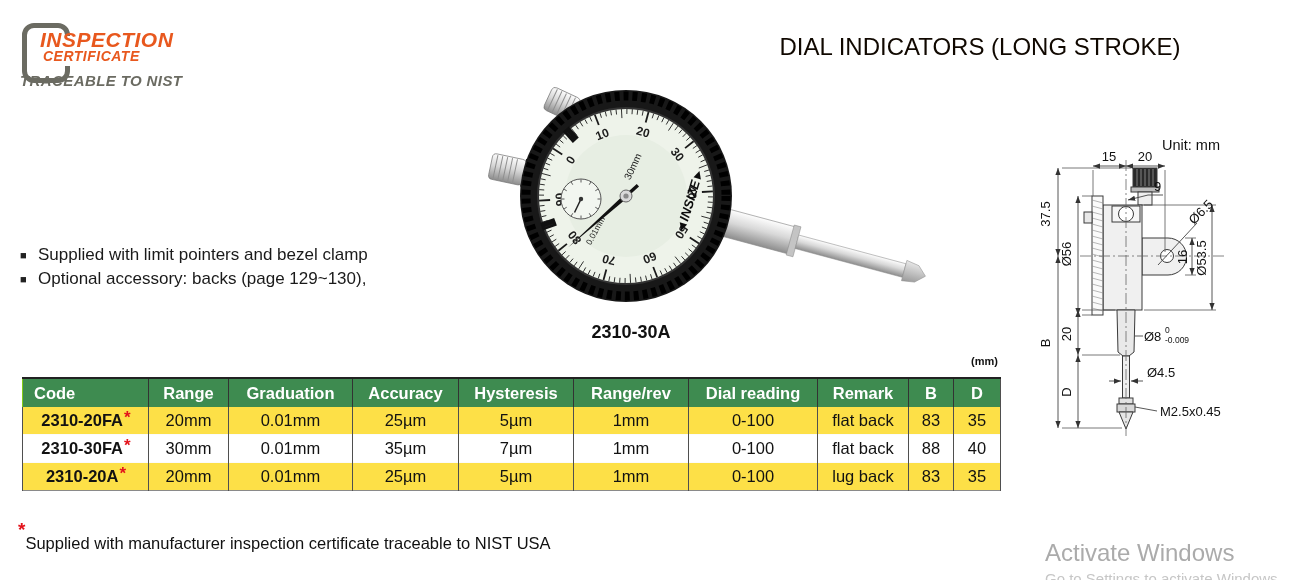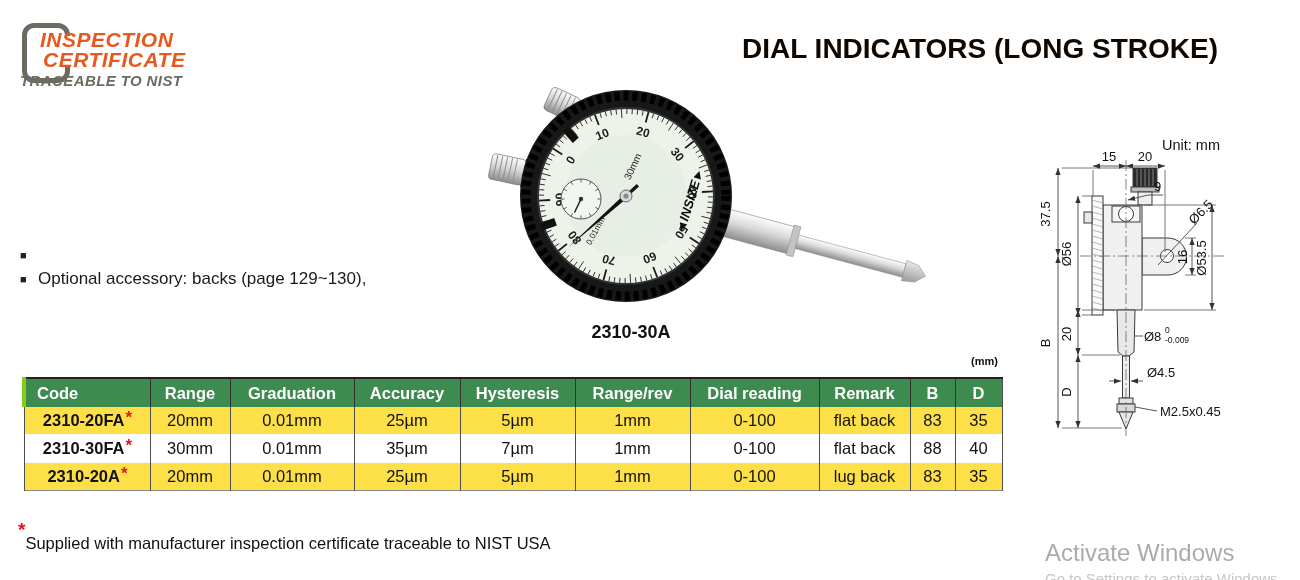--- a/index.html
+++ b/index.html
@@ -5,48 +5,48 @@
   html,body{margin:0;padding:0;background:#fff;}
   .canvas{position:relative;width:1300px;height:580px;background:#ffffff;overflow:hidden;
           font-family:"Liberation Sans",sans-serif;color:#111;}
   
   .badge{position:absolute;left:16px;top:12px;width:210px;height:95px;}
   .badge .bracket{position:absolute;left:6px;top:11px;width:38px;height:50px;
       border:5px solid #6b6b62;border-radius:12px;}
   .badge .bracket-patch{position:absolute;left:40px;top:24px;width:22px;height:30px;background:#fff;}
   .badge .l1{position:absolute;left:24px;top:16px;font-size:21px;font-weight:800;font-style:italic;
       color:#e8581e;letter-spacing:.5px;white-space:nowrap;text-align:center;}
-  .badge .l2{position:absolute;left:27px;top:36px;font-size:21px;font-weight:800;font-style:italic;
+  .badge .l2{position:absolute;left:27px;top:36px;font-size:14px;font-weight:800;font-style:italic;
       color:#e8581e;letter-spacing:.5px;white-space:nowrap;}
   .badge .l3{position:absolute;left:4px;top:60px;font-size:15px;font-weight:bold;font-style:italic;
       color:#6b6b62;letter-spacing:.4px;white-space:nowrap;}
   
   .page-title{position:absolute;left:680px;top:33px;width:600px;text-align:center;
-      font-size:28px;font-weight:bold;letter-spacing:0;color:#100800;white-space:nowrap;}
+      font-size:24px;font-weight:normal;letter-spacing:0;color:#100800;white-space:nowrap;}
   
   .features{position:absolute;left:20px;top:243px;width:440px;font-size:17px;line-height:24px;color:#1a1a1a;}
   .feat{display:flex;}
   .feat .sq{width:18px;flex:0 0 18px;font-size:11px;line-height:24px;color:#222;}
   .feat-cont{margin-left:18px;}
   
   .photo{position:absolute;left:470px;top:80px;width:470px;height:240px;}
   .model-caption{position:absolute;left:531px;top:322px;width:200px;text-align:center;
       font-size:18px;font-weight:bold;color:#111;}
   
   .drawing{position:absolute;left:1030px;top:130px;width:270px;height:338px;}
   .drawing text{font-family:"Liberation Sans",sans-serif;fill:#111;}
   
   .unit-note{position:absolute;left:938px;top:355px;width:60px;text-align:right;
       font-size:11px;font-weight:bold;}
   table.spec{position:absolute;left:22px;top:377px;width:978px;border-collapse:collapse;
       table-layout:fixed;font-size:16.5px;border-top:2px solid #222;}
   table.spec th{background:#3e8b50;color:#fff;font-weight:bold;height:28px;
       border-left:1px solid #333;text-align:center;padding:0;}
   table.spec th.code-head{text-align:left;padding-left:11px;}
-  table.spec th:first-child{border-left:4px solid #84cc16;}
+  table.spec th:first-child{border-left:1px solid #84cc16;}
   table.spec td{height:27px;text-align:center;border-left:1px solid #4f4f4f;padding:0;color:#121212;}
   table.spec td:first-child{border-left:1px solid #4f4f4f;}
   table.spec tr td:last-child, table.spec tr th:last-child{border-right:1px solid #4f4f4f;}
   table.spec tbody tr{border-bottom:1px solid #fbfbfb;}
   table.spec tbody tr:last-child{border-bottom:1px solid #8a8a8a;}
   table.spec tr.alt{background:#fde047;}
   td.code-cell{text-align:left;padding-left:12px;font-weight:bold;white-space:nowrap;}
   .star{color:#e3131b;font-weight:bold;font-size:17px;position:relative;top:-3px;left:1px;}
   
   .footnote{position:absolute;left:18px;top:520px;display:flex;}
@@ -68,20 +68,21 @@
     <div class="l1">INSPECTION</div>
     <div class="l2">CERTIFICATE</div>
     <div class="l3">TRACEABLE TO NIST</div>
   </div>
 
   <div class="page-title">DIAL INDICATORS (LONG STROKE)</div>
 
   <div class="features">
     <div class="feat">
       <span class="sq">■</span>
+      <span>Supplied with limit pointers and bezel clamp</span>
     </div>
     <div class="feat">
       <span class="sq">■</span>
       <span>Optional accessory: backs (page 129~130),</span>
     </div>
   </div>
 
   <svg class="photo" viewBox="0 0 470 240">
     <defs>
       <linearGradient id="metal" x1="0" y1="0" x2="0" y2="1">

